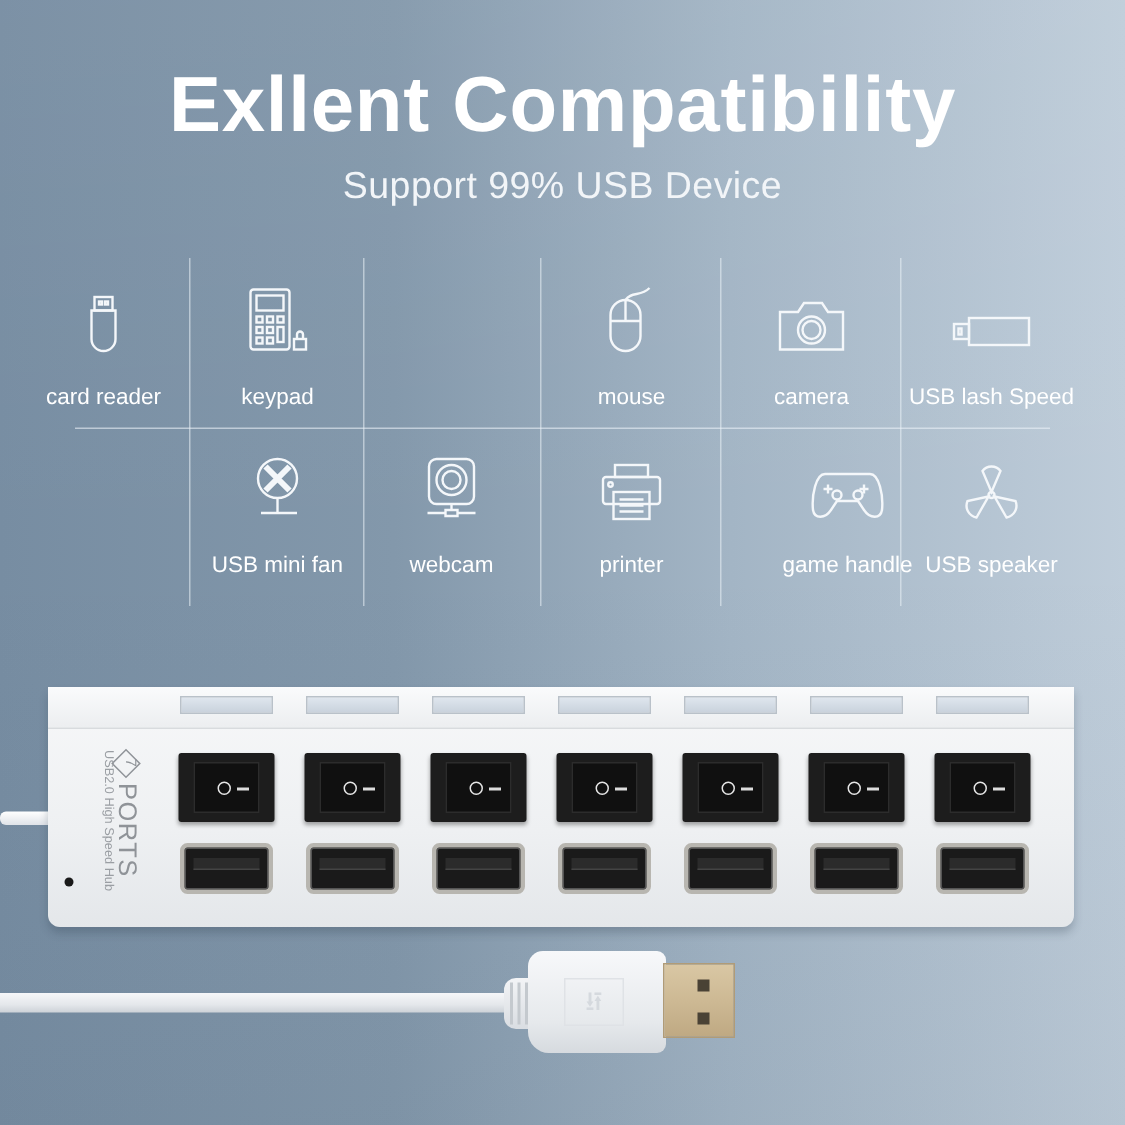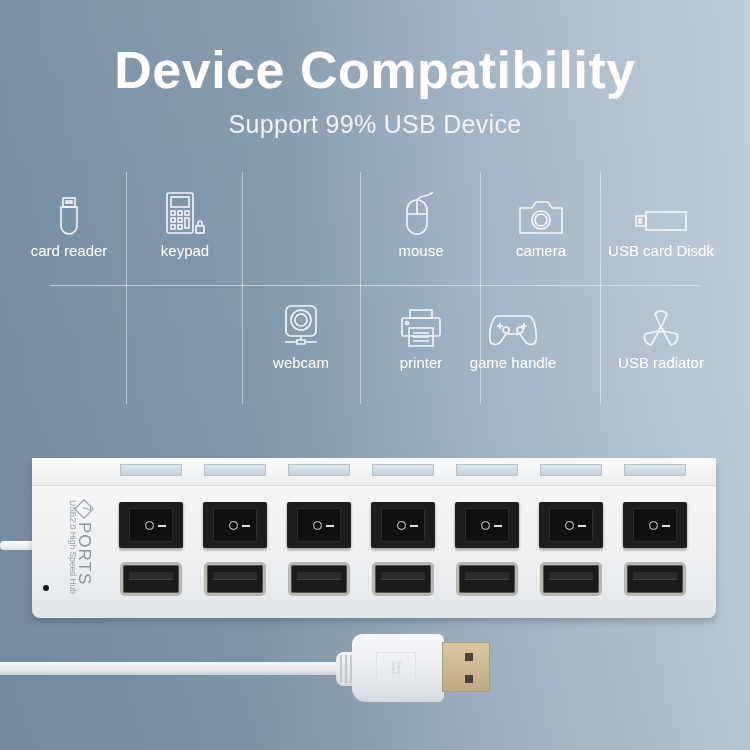--- a/index.html
+++ b/index.html
@@ -30,21 +30,21 @@
   .hline {
     position: absolute; height: 1px; background: rgba(235,242,248,0.6);
   }
   .cell {
     position: absolute; width: 118px; height: 112px;
     display: flex; flex-direction: column; align-items: center;
   }
   .cell .ico { width: 60px; height: 56px; display: flex; align-items: flex-end; justify-content: center; }
   .cell .ico svg { stroke: #f4f7fa; fill: none; stroke-width: 1.6; }
   .cell .lbl {
-    margin-top: 6px; color: #ffffff; font-size: 15px; white-space: nowrap;
+    margin-top: 20px; color: #ffffff; font-size: 15px; white-space: nowrap;
   }
 
   
   .cable-back {
     position: absolute; left: 0; top: 541px; width: 40px; height: 9px;
     background: linear-gradient(180deg,#ffffff,#dfe3e8); border-radius: 4px;
   }
   .hub {
     position: absolute; left: 32px; top: 458px; width: 684px; height: 160px;
     background: linear-gradient(180deg, #f7f8f9 0%, #eef0f2 60%, #e4e7ea 100%);
@@ -136,21 +136,21 @@
   }
   .plug-metal .hole {
     position: absolute; left: 22px; width: 8px; height: 8px; background: #4a4235;
   }
 </style>
 </head>
 <body>
 
 <div class="bg-shade"></div>
 
-<h1 class="title">Device Compatibility</h1>
+<h1 class="title">Exllent Compatibility</h1>
 <div class="subtitle">Support 99% USB Device</div>
 
 <div class="grid">
   <div class="vline" style="left:116px;top:0;height:232px"></div>
   <div class="vline" style="left:232px;top:0;height:232px"></div>
   <div class="vline" style="left:350px;top:0;height:232px"></div>
   <div class="vline" style="left:470px;top:0;height:232px"></div>
   <div class="vline" style="left:590px;top:0;height:232px"></div>
   <div class="hline" style="left:40px;top:113px;width:650px"></div>
 
@@ -205,23 +205,33 @@
     <div class="lbl">camera</div>
   </div>
   <div class="cell" style="left:592px;top:8px">
     <div class="ico">
       <svg width="58" height="30" viewBox="0 0 58 30">
           <rect x="4" y="10" width="10" height="10"></rect>
           <rect x="7" y="13" width="2" height="4"></rect>
           <rect x="14" y="6" width="40" height="18"></rect>
         </svg>
     </div>
-    <div class="lbl">USB card Disdk</div>
-  </div>
-
+    <div class="lbl">USB lash Speed</div>
+  </div>
+
+  <div class="cell" style="left:116px;top:120px">
+    <div class="ico">
+      <svg width="40" height="44" viewBox="0 0 40 44">
+          <circle cx="20" cy="15" r="13"></circle>
+          <path d="M12 7 L28 23 M28 7 L12 23" stroke-width="4"></path>
+          <path d="M20 28 V38 M9 38 H33"></path>
+        </svg>
+    </div>
+    <div class="lbl">USB mini fan</div>
+  </div>
   <div class="cell" style="left:232px;top:120px">
     <div class="ico">
       <svg width="40" height="44" viewBox="0 0 40 44">
           <rect x="5" y="2" width="30" height="30" rx="5"></rect>
           <circle cx="20" cy="16" r="10"></circle>
           <circle cx="20" cy="16" r="6"></circle>
           <path d="M20 32 V36 M16 36 H24 V40 H16 Z M4 38 H16 M24 38 H36"></path>
         </svg>
     </div>
     <div class="lbl">webcam</div>
@@ -231,41 +241,41 @@
       <svg width="44" height="40" viewBox="0 0 44 40">
           <rect x="11" y="2" width="22" height="8"></rect>
           <rect x="3" y="10" width="38" height="18" rx="2"></rect>
           <circle cx="8" cy="15" r="1.5"></circle>
           <rect x="10" y="20" width="24" height="18"></rect>
           <path d="M14 25 H30 M14 29 H30 M14 33 H30"></path>
         </svg>
     </div>
     <div class="lbl">printer</div>
   </div>
-  <div class="cell" style="left:444px;top:120px">
+  <div class="cell" style="left:496px;top:120px">
     <div class="ico">
       <svg width="50" height="38" viewBox="0 0 50 38">
           <path d="M10 6 H40 C46 6 49 20 48 30 C47 36 40 36 36 30 L32 24 H18 L14 30 C10 36 3 36 2 30 C1 20 4 6 10 6 Z"></path>
           <path d="M12 13 V19 M9 16 H15 M36 13 V19 M33 16 H39"></path>
           <circle cx="18" cy="20" r="3"></circle>
           <circle cx="32" cy="20" r="3"></circle>
         </svg>
     </div>
     <div class="lbl">game handle</div>
   </div>
   <div class="cell" style="left:592px;top:120px">
     <div class="ico">
       <svg width="42" height="40" viewBox="0 0 42 40">
           <circle cx="21" cy="22" r="2"></circle>
           <path d="M21 20 L15 6 C18 2 24 2 27 6 Z"></path>
           <path d="M19 23 L5 26 C3 31 6 36 11 37 Z"></path>
           <path d="M23 23 L37 26 C39 31 36 36 31 37 Z"></path>
         </svg>
     </div>
-    <div class="lbl">USB radiator</div>
+    <div class="lbl">USB speaker</div>
   </div>
 </div>
 
 <div class="cable-back"></div>
 <div class="hub">
   <div class="hub-top">
     <div class="slot" style="left:88px"></div>
     <div class="slot" style="left:172px"></div>
     <div class="slot" style="left:256px"></div>
     <div class="slot" style="left:340px"></div>

